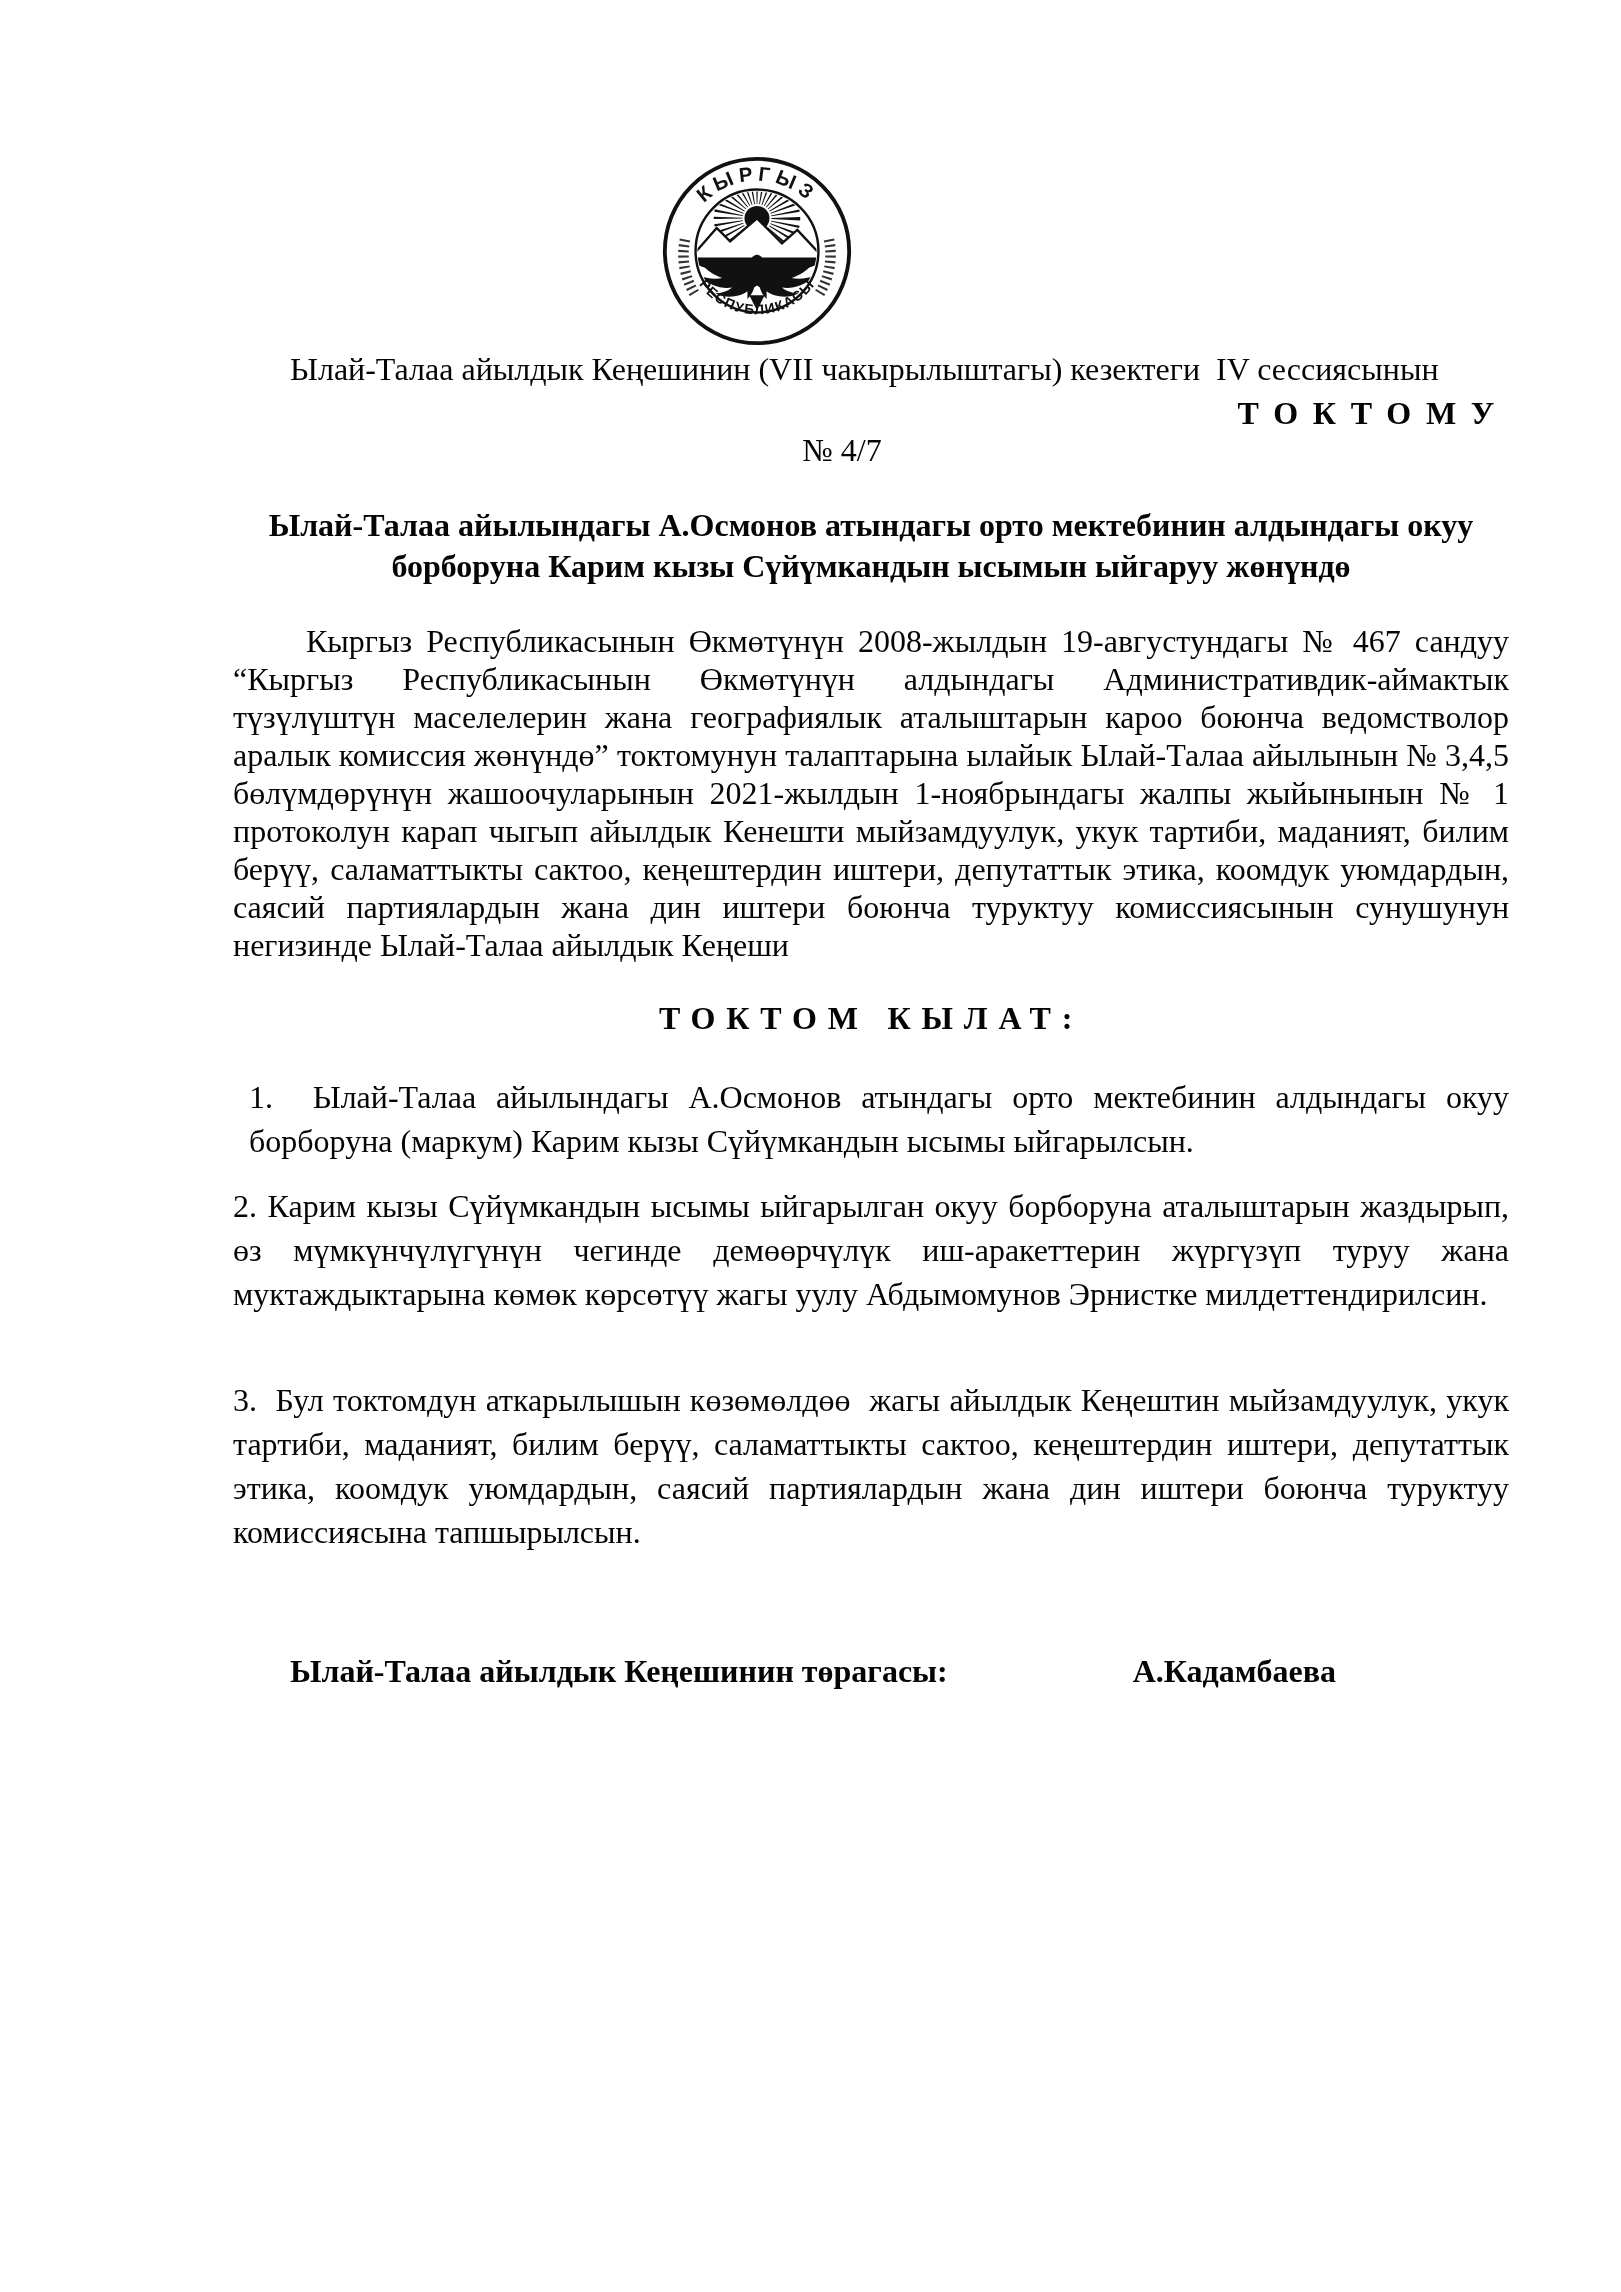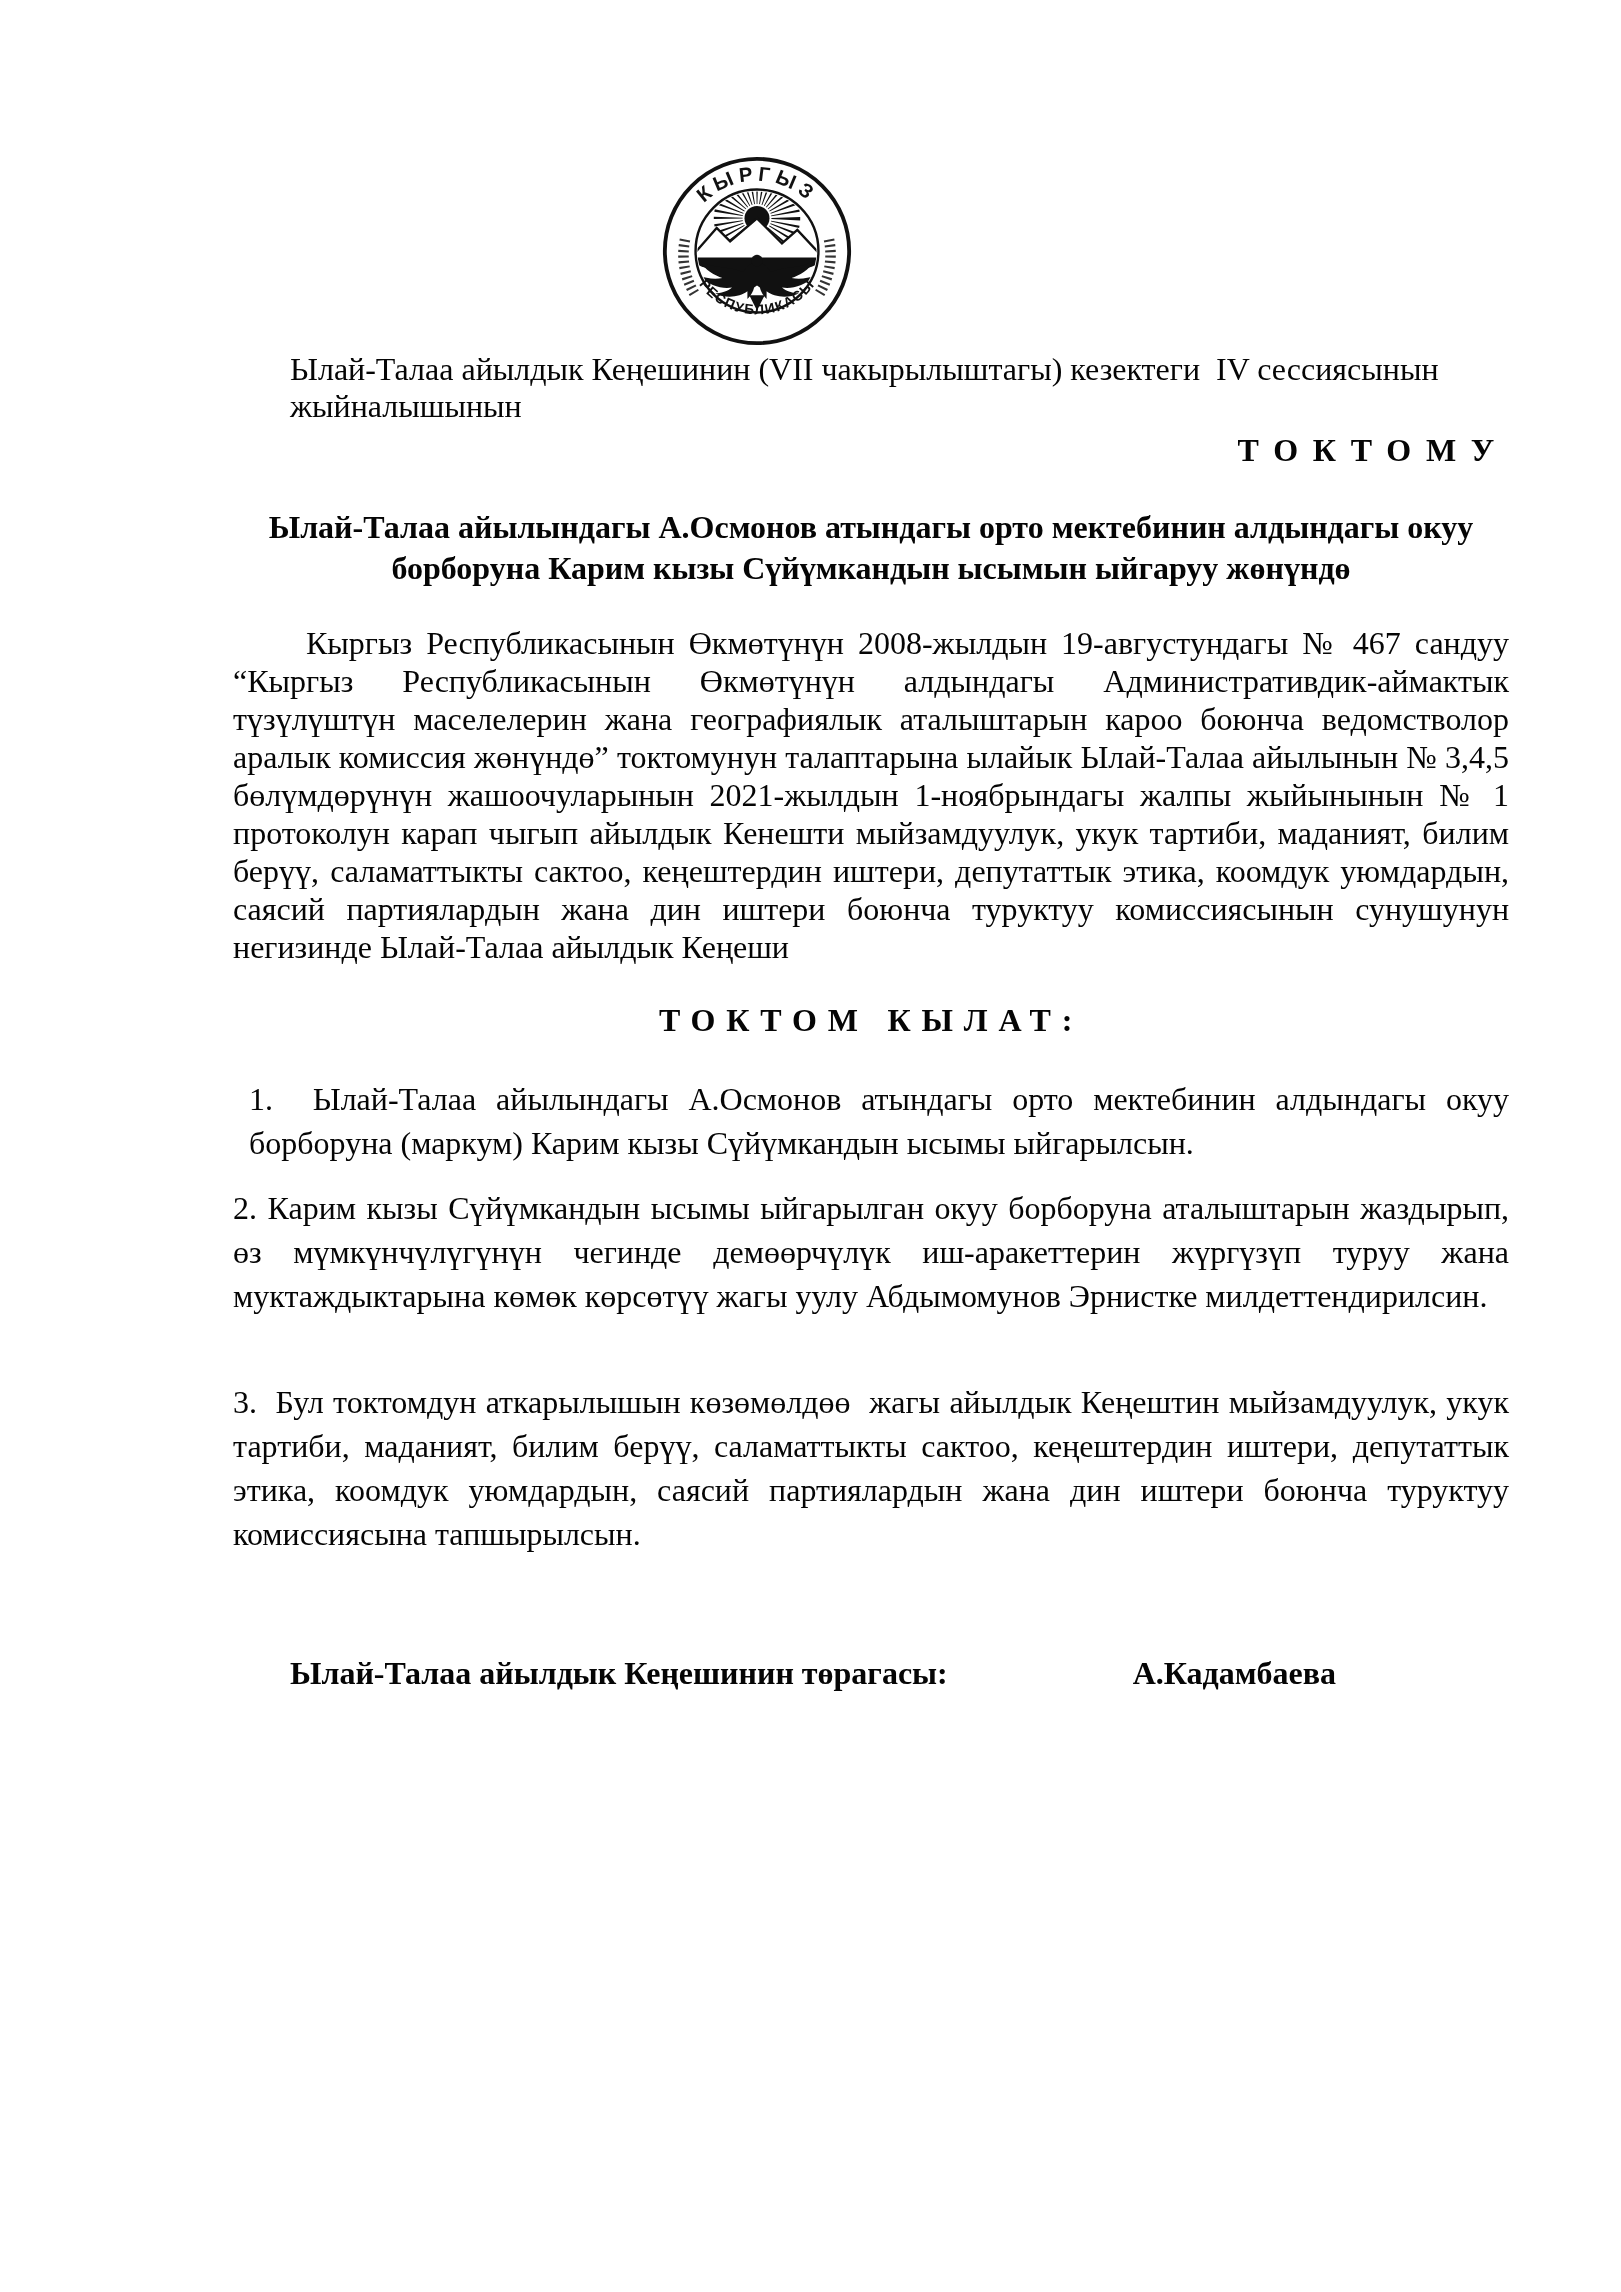--- a/index.html
+++ b/index.html
@@ -61,24 +61,24 @@
         <path d="M30,108 L58,76 L72,90 L100,66 L126,92 L142,78 L170,108 Z" fill="#ffffff" stroke="#111" stroke-width="2.5"></path>
         <path d="M30,108 L170,108 Q160,122 100,124 Q40,122 30,108 Z" fill="#111"></path>
         <path d="M100,112 C92,112 88,118 86,122 C70,116 52,118 40,110 C46,120 56,126 64,128 C56,130 46,128 40,126 C50,136 64,140 74,138 C70,142 62,144 56,144 C68,150 82,148 90,142 L90,150 C94,146 96,142 97,138 L100,136 L103,138 C104,142 106,146 110,150 L110,142 C118,148 132,150 144,144 C138,144 130,142 126,138 C136,140 150,136 160,126 C154,128 144,130 136,128 C144,126 154,120 160,110 C148,118 130,116 114,122 C112,118 108,112 100,112 Z" fill="#111"></path>
         <circle cx="100" cy="110" r="6" fill="#111"></circle>
         <path d="M92,146 L100,162 L108,146 Z" fill="#111"></path>
       </g>
     </svg>
 
     <div class="session-header">
       <p>Ылай-Талаа айылдык Кеңешинин (VII чакырылыштагы) кезектеги&nbsp; IV сессиясынын</p>
-      <p>жыйналышынын</p>
     </div>
 
     <p class="doc-type">ТОКТОМУ</p>
+    <p class="doc-number">№ 4/7</p>
 
 
     <div class="subject">
       <p>Ылай-Талаа айылындагы А.Осмонов атындагы орто мектебинин алдындагы окуу</p>
       <p>борборуна Карим кызы Сүйүмкандын ысымын ыйгаруу жөнүндө</p>
     </div>
 
     <p class="preamble">Кыргыз Республикасынын Өкмөтүнүн 2008-жылдын 19-августундагы № 467 сандуу “Кыргыз Республикасынын Өкмөтүнүн алдындагы Административдик-аймактык түзүлүштүн маселелерин жана географиялык аталыштарын кароо боюнча ведомстволор аралык комиссия жөнүндө” токтомунун талаптарына ылайык Ылай-Талаа айылынын № 3,4,5 бөлүмдөрүнүн жашоочуларынын 2021-жылдын 1-ноябрындагы жалпы жыйынынын № 1 протоколун карап чыгып айылдык Кенешти мыйзамдуулук, укук тартиби, маданият, билим берүү, саламаттыкты сактоо, кеңештердин иштери, депутаттык этика, коомдук уюмдардын, саясий партиялардын жана дин иштери боюнча туруктуу комиссиясынын сунушунун негизинде Ылай-Талаа айылдык Кеңеши</p>
 
     <p class="resolve-heading">ТОКТОМ КЫЛАТ:</p>

